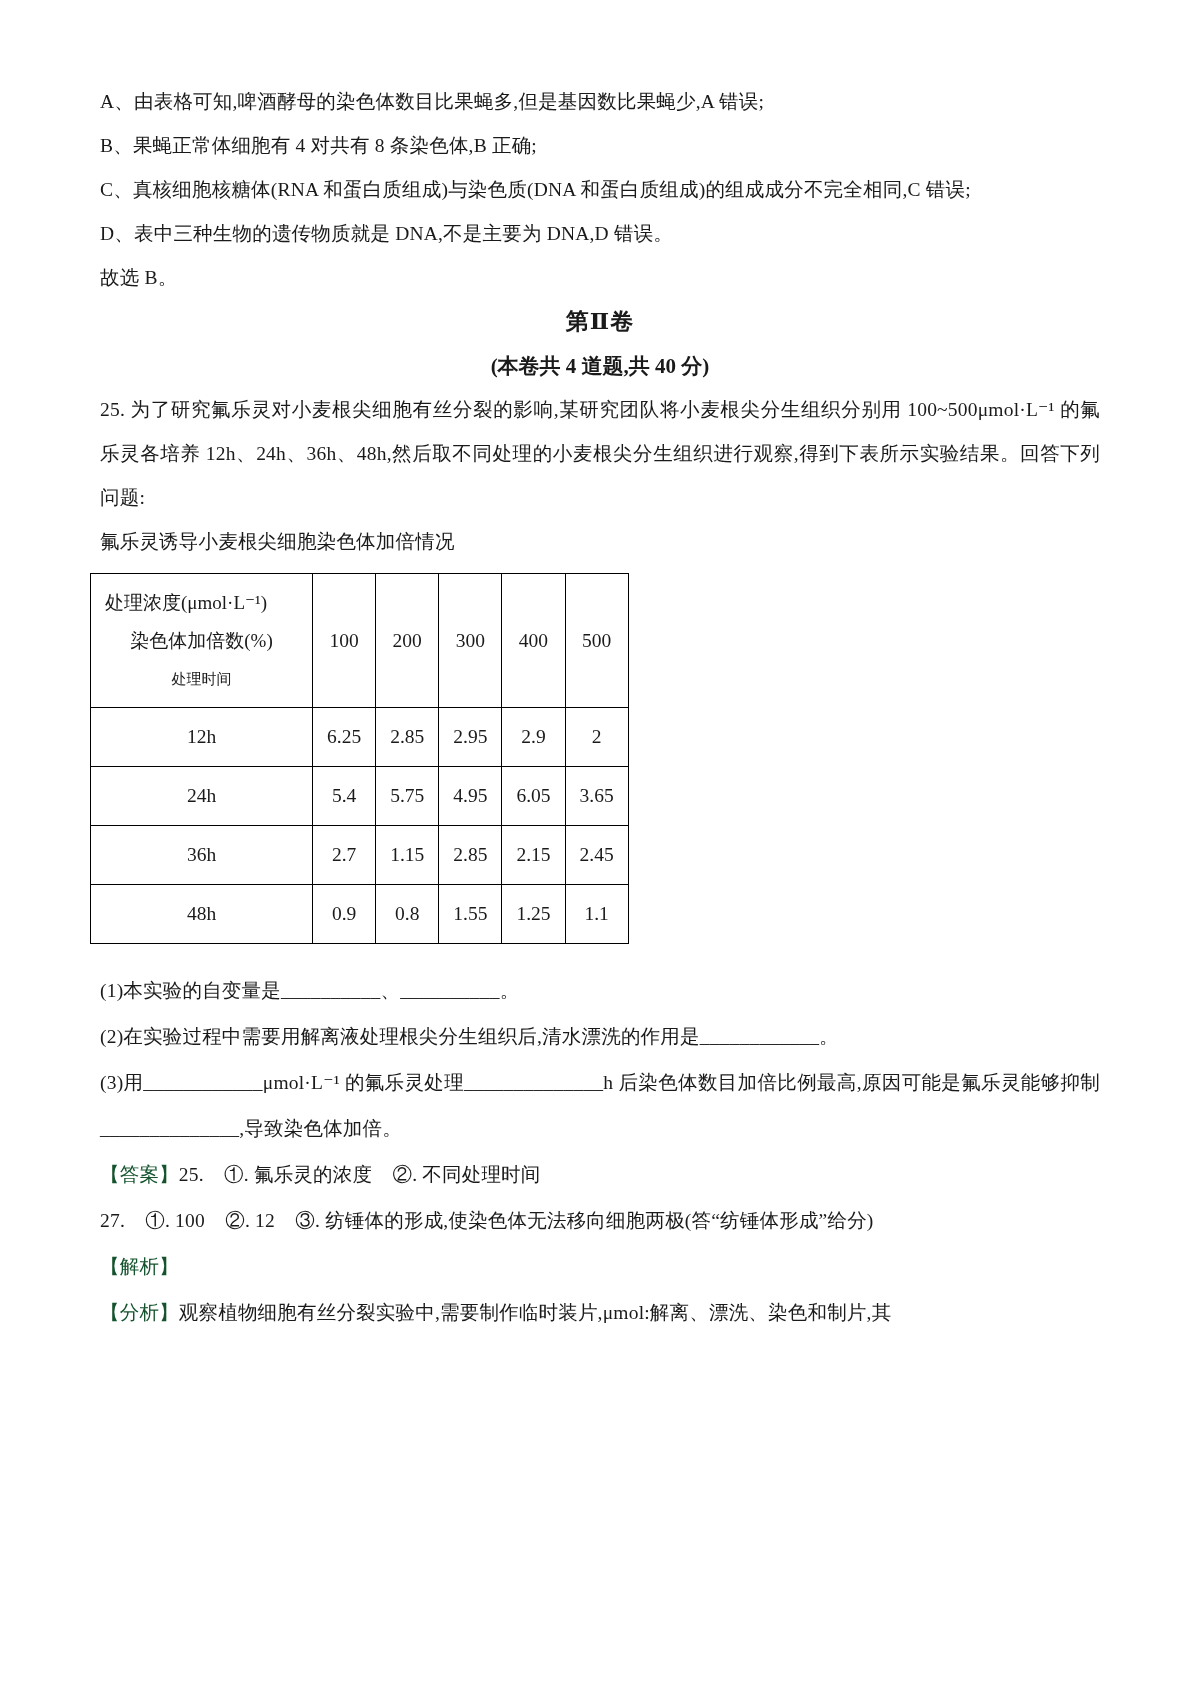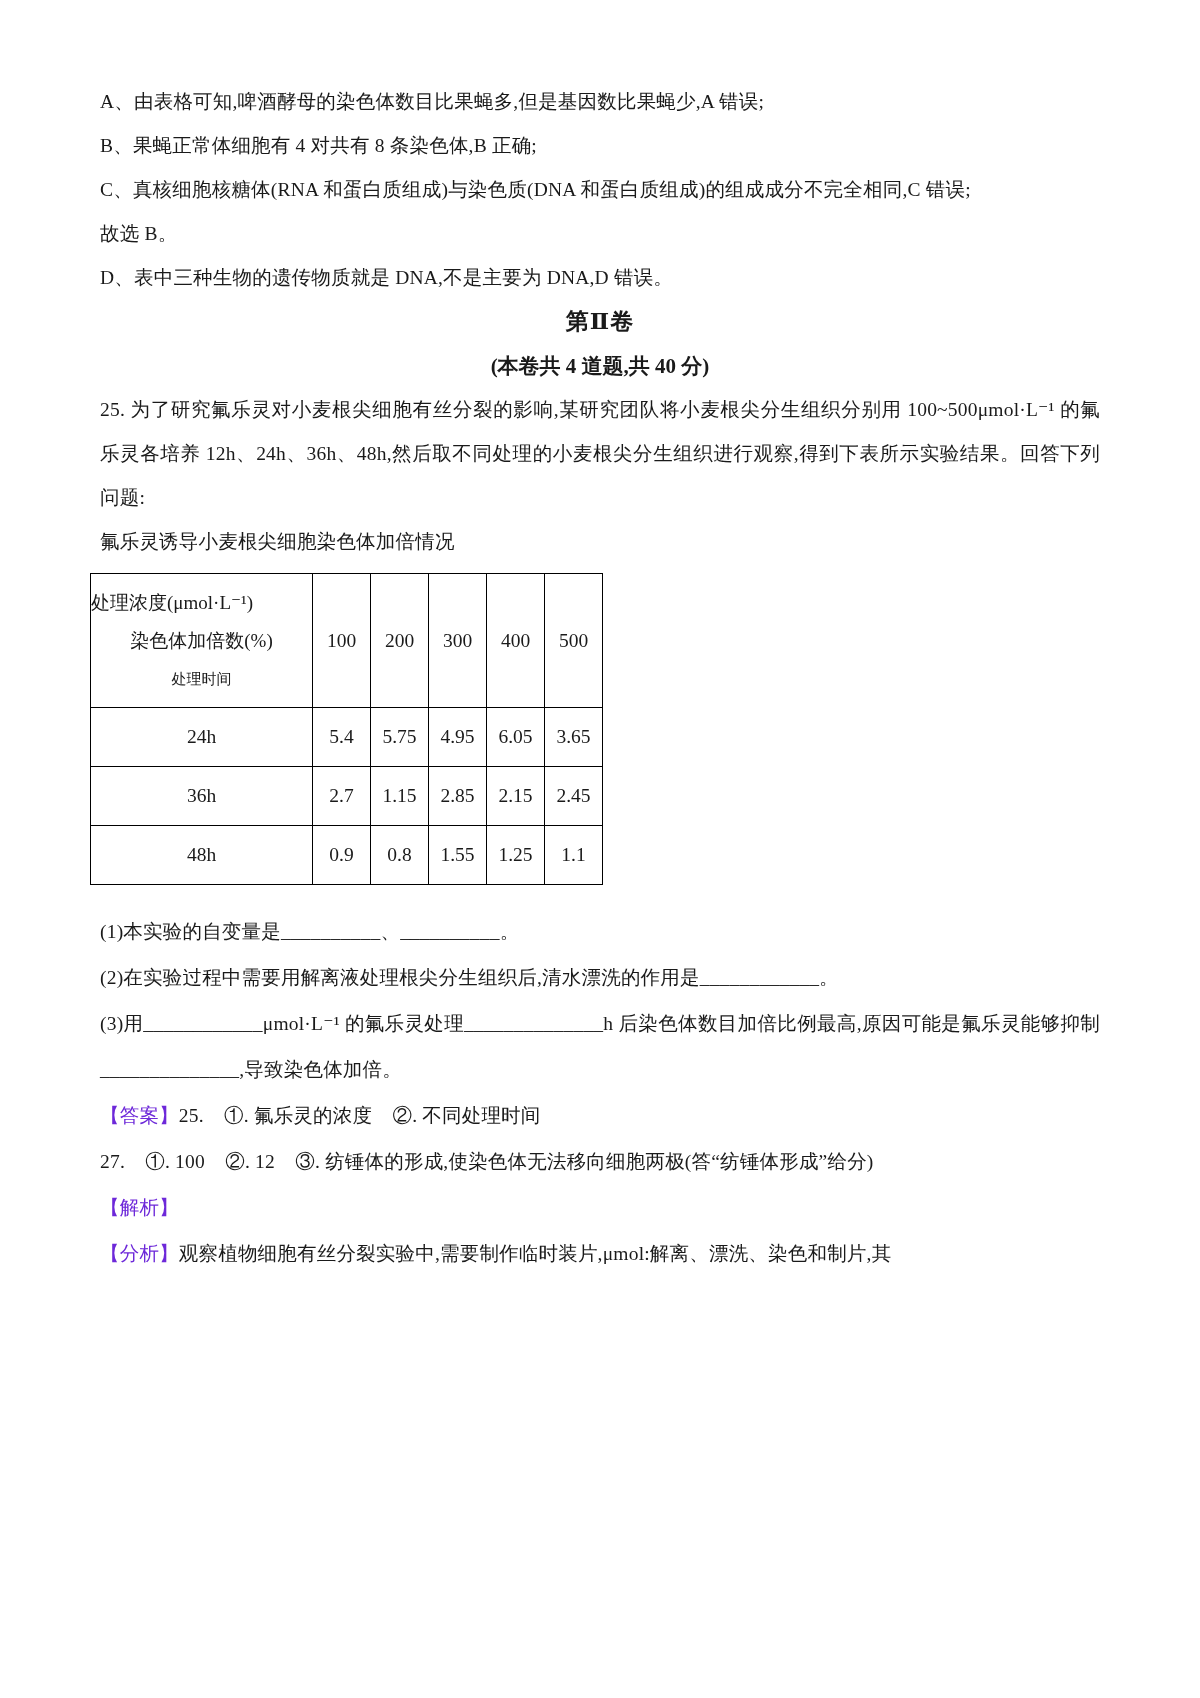--- a/index.html
+++ b/index.html
@@ -38,49 +38,49 @@
     border-collapse: collapse;
     margin-top: 9px;
     margin-bottom: 24px;
     margin-left: -10px;
   }
   table.data-table td {
     border: 1px solid #000;
     font-size: 19.5px;
     text-align: center;
     vertical-align: middle;
-    padding: 0 0;
+    padding: 0 14px;
   }
   td.corner { width: 222px; padding: 14px 14px; }
   td.corner .c1 { text-align: left;   line-height: 38px; font-size: 19px; }
   td.corner .c2 { text-align: center; line-height: 38px; font-size: 19px; }
   td.corner .c3 { text-align: center; line-height: 38px; font-size: 15px; }
   td.col-h { width: 58px; height: 134px; }
   tr.data-row td { height: 59px; }
   td.rowlab { width: 222px; }
   .q {
     font-size: 19.5px;
     line-height: 46px;
     text-align: justify;
     letter-spacing: 0.2px;
   }
   .pre { white-space: pre-wrap; }
-  .blue { color: #6d28d9; margin-top: 13px; }
+  .blue { color: #14532d; margin-top: 13px; }
 </style>
 </head>
 <body>
 
 <div class="page">
 
   <div>
     <p class="para">A、由表格可知,啤酒酵母的染色体数目比果蝇多,但是基因数比果蝇少,A 错误;</p>
     <p class="para">B、果蝇正常体细胞有 4 对共有 8 条染色体,B 正确;</p>
     <p class="para">C、真核细胞核糖体(RNA 和蛋白质组成)与染色质(DNA 和蛋白质组成)的组成成分不完全相同,C 错误;</p>
+    <p class="para">D、表中三种生物的遗传物质就是 DNA,不是主要为 DNA,D 错误。</p>
     <p class="para">故选 B。</p>
-    <p class="para">D、表中三种生物的遗传物质就是 DNA,不是主要为 DNA,D 错误。</p>
   </div>
 
   <h2 class="sec-title">第Ⅱ卷</h2>
   <h3 class="sec-sub">(本卷共 4 道题,共 40 分)</h3>
 
   <p class="para">25. 为了研究氟乐灵对小麦根尖细胞有丝分裂的影响,某研究团队将小麦根尖分生组织分别用 100~500μmol·L⁻¹ 的氟乐灵各培养 12h、24h、36h、48h,然后取不同处理的小麦根尖分生组织进行观察,得到下表所示实验结果。回答下列问题:</p>
   <p class="para caption">氟乐灵诱导小麦根尖细胞染色体加倍情况</p>
 
   <table class="data-table">
     <tbody>
@@ -88,20 +88,28 @@
         <td class="corner">
           <div class="c1">处理浓度(μmol·L⁻¹)</div>
           <div class="c2">染色体加倍数(%)</div>
           <div class="c3">处理时间</div>
         </td>
         <td class="col-h">100</td>
         <td class="col-h">200</td>
         <td class="col-h">300</td>
         <td class="col-h">400</td>
         <td class="col-h">500</td>
+      </tr>
+      <tr class="data-row">
+        <td class="rowlab">12h</td>
+        <td>6.25</td>
+        <td>2.85</td>
+        <td>2.95</td>
+        <td>2.9</td>
+        <td>2</td>
       </tr>
       <tr class="data-row">
         <td class="rowlab">24h</td>
         <td>5.4</td>
         <td>5.75</td>
         <td>4.95</td>
         <td>6.05</td>
         <td>3.65</td>
       </tr>
       <tr class="data-row">

